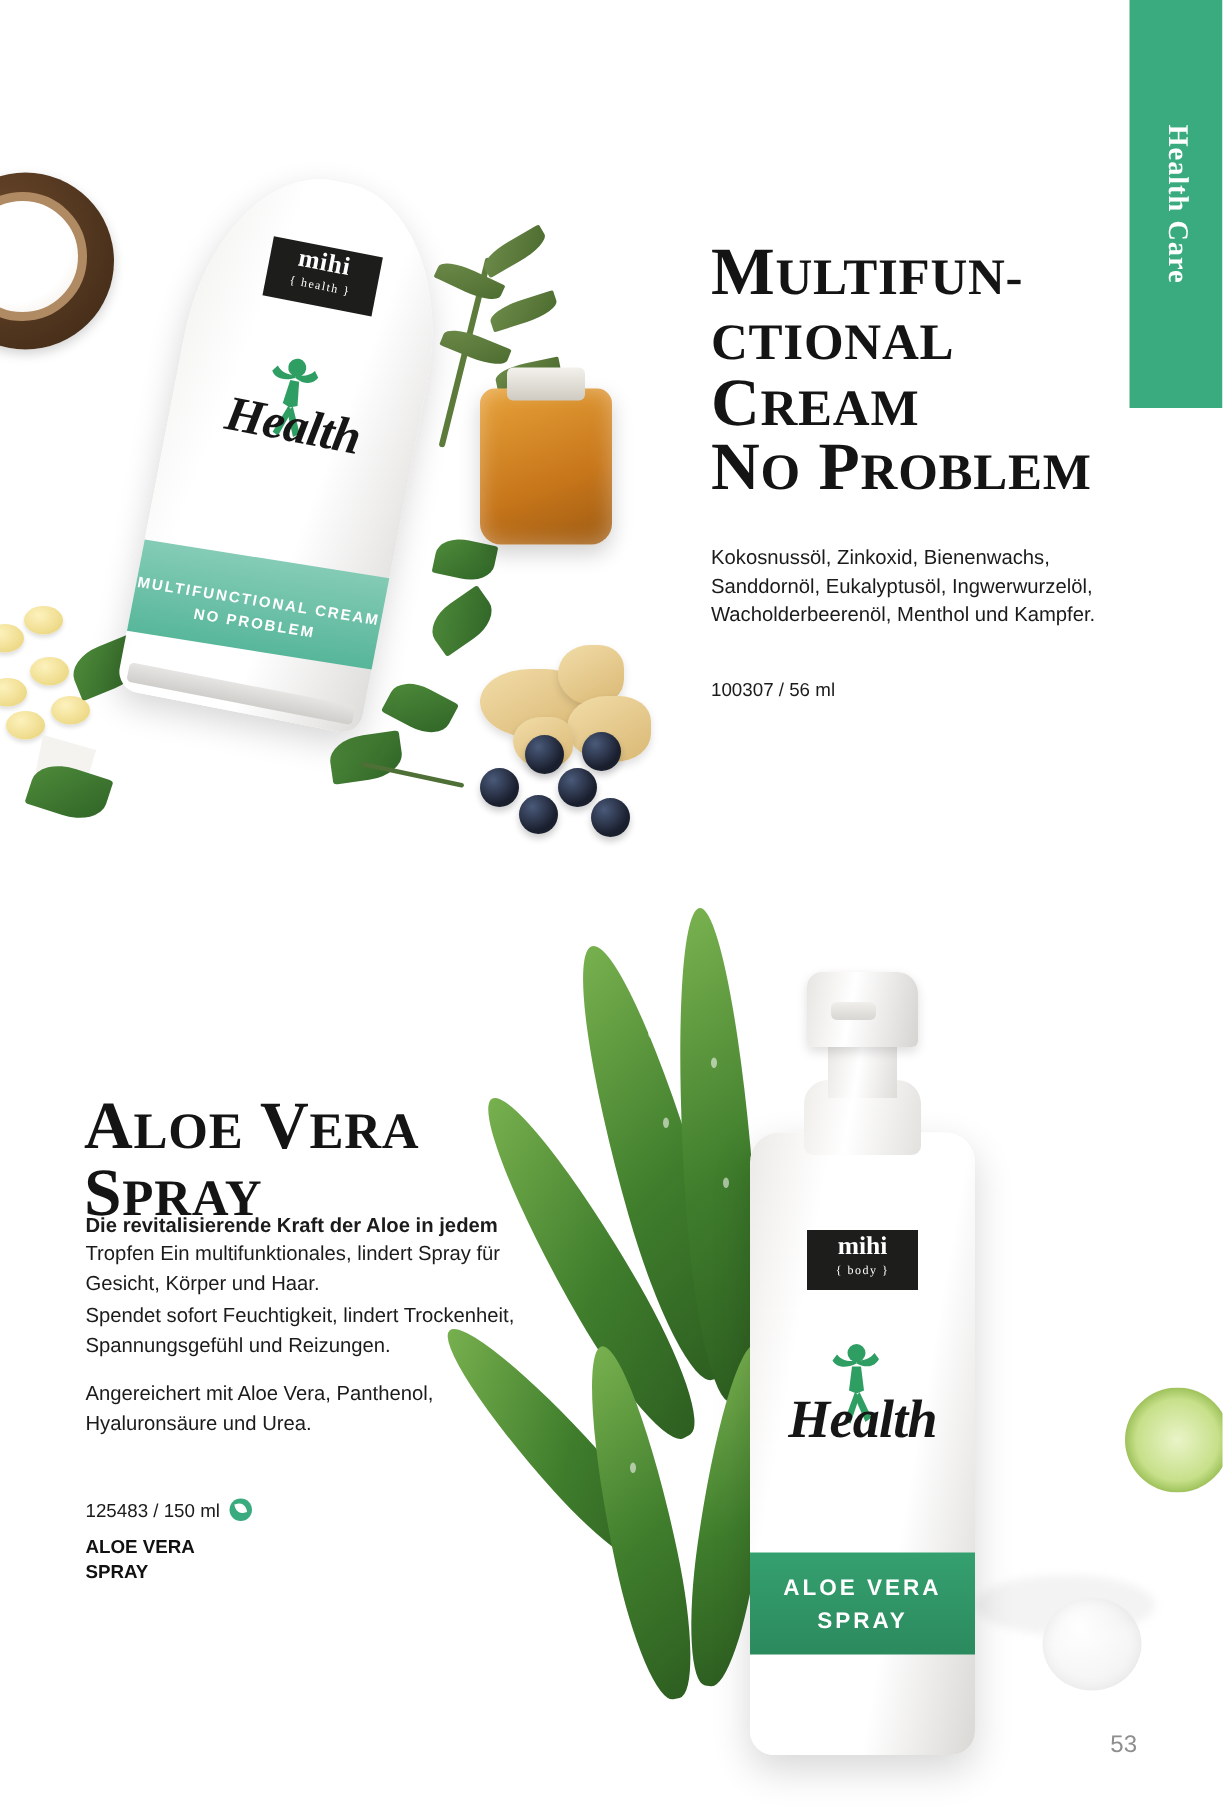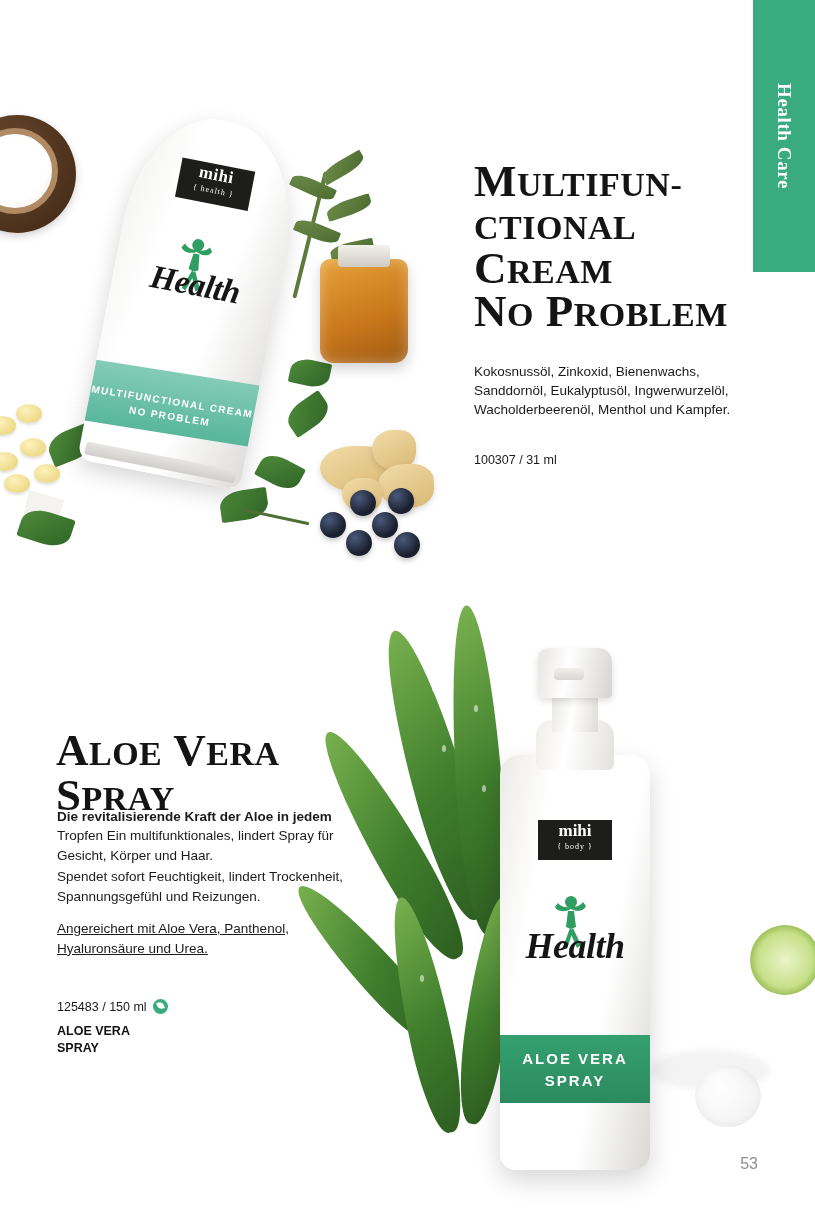--- a/index.html
+++ b/index.html
@@ -131,21 +131,21 @@
   .desc-bottom {
     position: absolute;
     left: 57px;
     top: 232px;
     width: 290px;
     font-size: 13.5px;
     line-height: 1.44;
     color: #1b1b1b;
   }
   .desc-bottom p { margin: 0 0 13px 0; }
-  .desc-bottom p:last-child { margin-bottom: 12px; text-decoration: underline; }
+  .desc-bottom p:last-child { margin-bottom: 12px; }
   .desc-bottom b { font-weight: bold; }
 
   .code-bottom {
     position: absolute;
     left: 57px;
     top: 424px;
     font-size: 12.5px;
     color: #1b1b1b;
     display: flex;
     align-items: center;
@@ -583,21 +583,21 @@
 
   <h1 class="title-top">
     <span class="line sc"><span class="cap">M</span><span class="sm">ultifun-</span></span>
     <span class="line sc"><span class="sm">ctional</span></span>
     <span class="line sc"><span class="cap">C</span><span class="sm">ream</span></span>
     <span class="line sc"><span class="cap">N</span><span class="sm">o</span>&nbsp;<span class="cap">P</span><span class="sm">roblem</span></span>
   </h1>
 
   <p class="ingredients-top">Kokosnussöl, Zinkoxid, Bienenwachs, Sanddornöl, Eukalyptusöl, Ingwerwurzelöl, Wacholderbeerenöl, Menthol und Kampfer.</p>
 
-  <div class="code-top">100307 / 31 ml</div>
+  <div class="code-top">100307 / 56 ml</div>
 
   <div class="name-top">
   </div>
 
 </section>
 
 <section class="product-bottom">
 
   <h1 class="title-bottom">
     <span class="line sc"><span class="cap">A</span><span class="sm">loe</span>&nbsp;<span class="cap">V</span><span class="sm">era</span></span>

